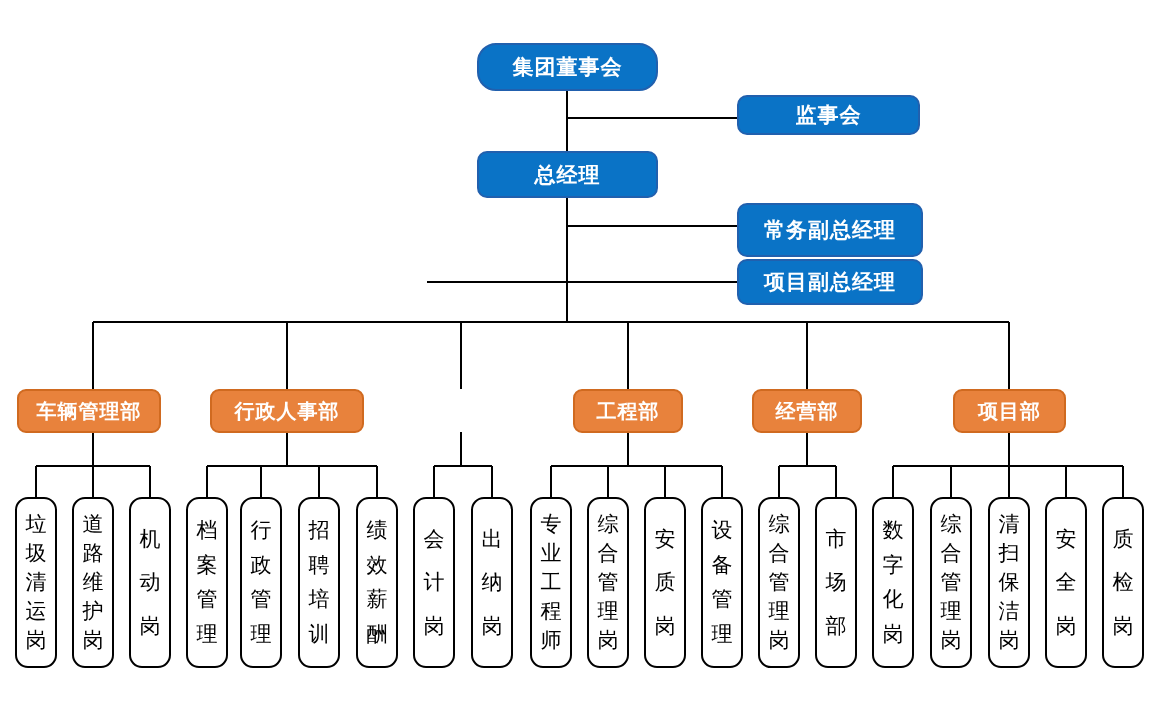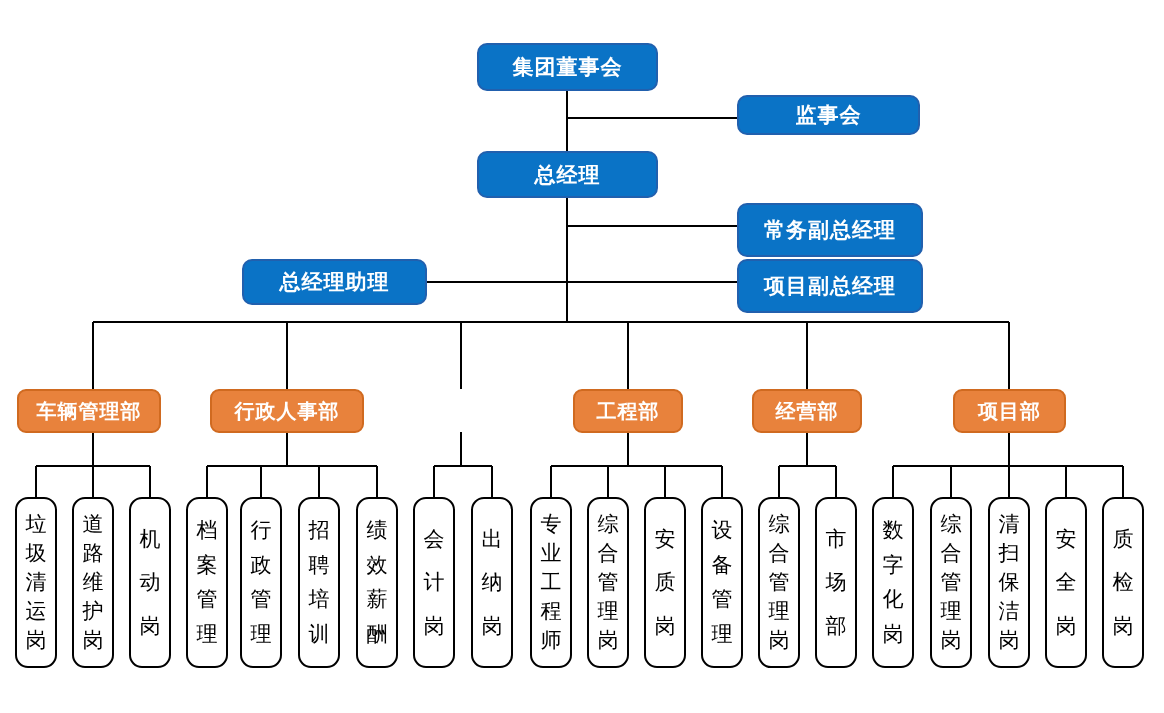--- a/index.html
+++ b/index.html
@@ -80,26 +80,25 @@
   <div class="line" style="left:567px;top:225px;width:170px;height:2px;"></div>
   <div class="line" style="left:427px;top:281px;width:310px;height:2px;"></div>
   <div class="line" style="left:93px;top:321px;width:916px;height:2px;"></div>
   <div class="line" style="left:36px;top:465px;width:114px;height:2px;"></div>
   <div class="line" style="left:207px;top:465px;width:170px;height:2px;"></div>
   <div class="line" style="left:434px;top:465px;width:58px;height:2px;"></div>
   <div class="line" style="left:551px;top:465px;width:171px;height:2px;"></div>
   <div class="line" style="left:779px;top:465px;width:57px;height:2px;"></div>
   <div class="line" style="left:893px;top:465px;width:230px;height:2px;"></div>
 
-  <div class="node blue" style="left:477px;top:43px;width:181px;height:48px;">集团董事会</div>
+  <div class="node blue" style="left:477px;top:43px;width:181px;height:48px;border-radius:19px;">集团董事会</div>
   <div class="node blue" style="left:737px;top:95px;width:183px;height:40px;">监事会</div>
   <div class="node blue" style="left:477px;top:151px;width:181px;height:47px;">总经理</div>
   <div class="node blue" style="left:737px;top:203px;width:186px;height:54px;">常务副总经理</div>
-  <div class="node blue" style="left:242px;top:259px;width:185px;height:46px;">总经理助理</div>
-  <div class="node blue" style="left:737px;top:259px;width:186px;height:54px;">项目副总经理</div>
+  <div class="node blue" style="left:737px;top:259px;width:186px;height:46px;">项目副总经理</div>
 
   <div class="node orange" style="left:17px;top:389px;width:144px;height:44px;">车辆管理部</div>
   <div class="node orange" style="left:210px;top:389px;width:154px;height:44px;">行政人事部</div>
   <div class="node orange" style="left:573px;top:389px;width:110px;height:44px;">工程部</div>
   <div class="node orange" style="left:752px;top:389px;width:110px;height:44px;">经营部</div>
   <div class="node orange" style="left:953px;top:389px;width:113px;height:44px;">项目部</div>
 
   <div class="pos vtext" style="left:15px;">
       <span>垃</span>
       <span>圾</span>

